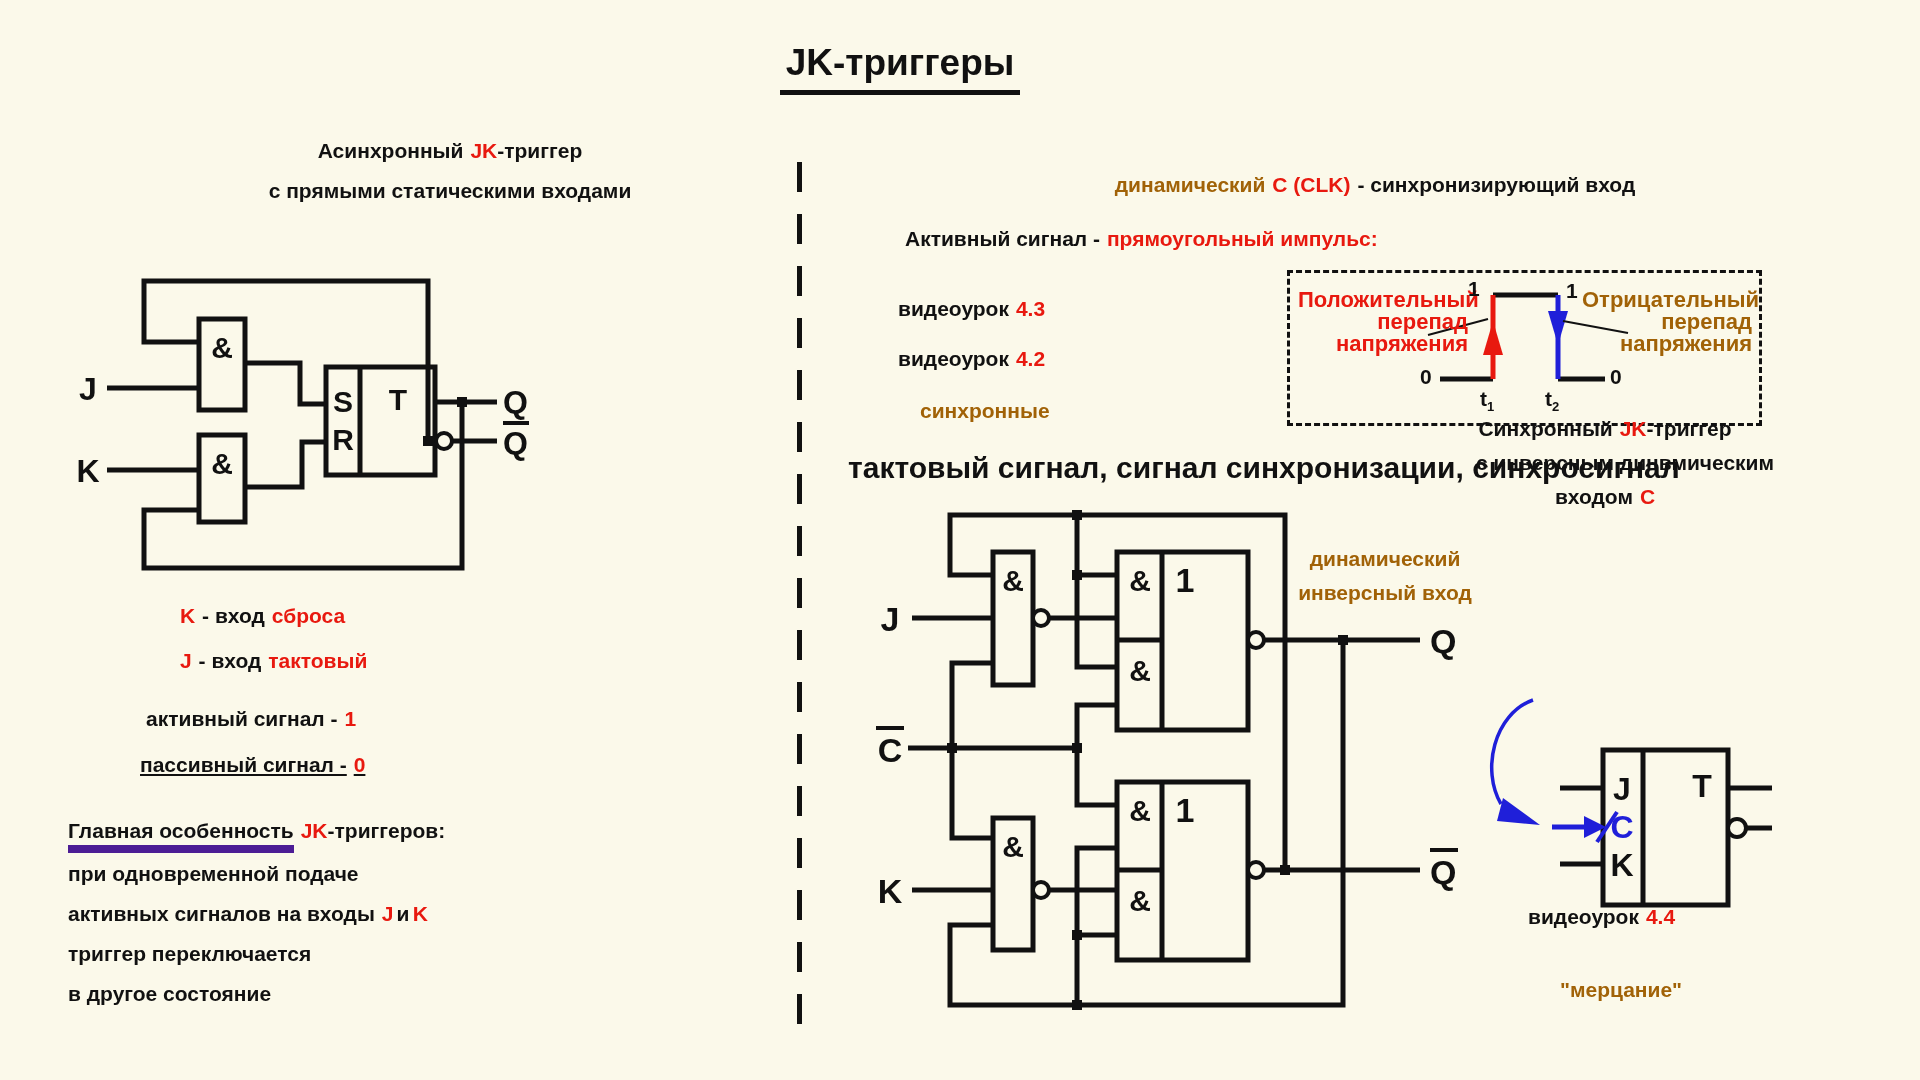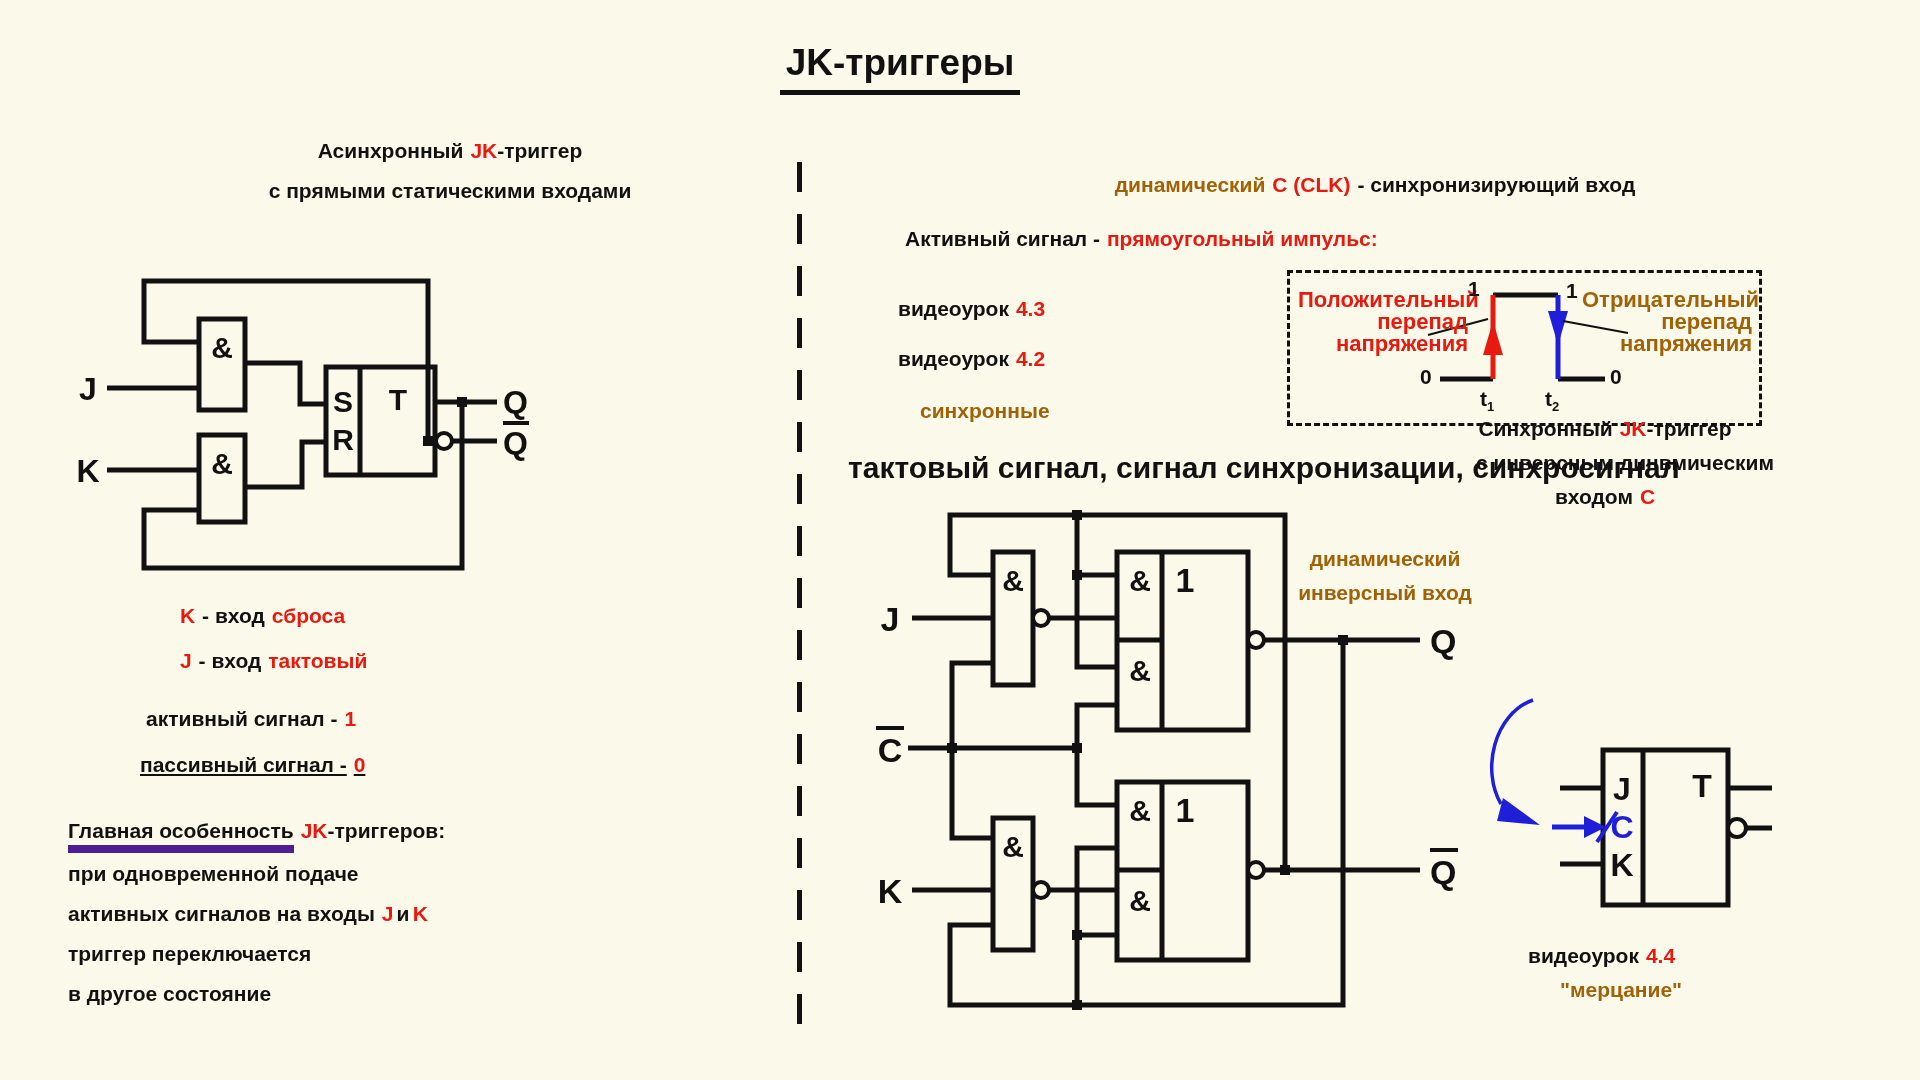--- a/index.html
+++ b/index.html
@@ -224,16 +224,16 @@
   <polygon points="1606,827 1584,816 1584,838" fill="#1f1fd9"></polygon>
   <line x1="1597" y1="842" x2="1617" y2="812" stroke="#1f1fd9" stroke-width="4"></line>
   <path d="M 1533 700 C 1494 714 1481 770 1501 804" fill="none" stroke="#1f1fd9" stroke-width="3.5"></path>
   <polygon points="1540,825 1503,798 1497,821" fill="#1f1fd9"></polygon>
   <text x="1622" y="789" font-size="32" text-anchor="middle" dominant-baseline="central">J</text>
   <text x="1622" y="827" font-size="32" text-anchor="middle" dominant-baseline="central" fill="#1f1fd9" style="fill:#1f1fd9">C</text>
   <text x="1622" y="865" font-size="32" text-anchor="middle" dominant-baseline="central">K</text>
   <text x="1702" y="786" font-size="32" text-anchor="middle" dominant-baseline="central">T</text>
 </svg>
 
-<div class="abs fs31" style="left:1528px;top:943px;">
+<div class="abs fs31" style="left:1528px;top:904px;">
   <span>видеоурок</span><span class="red ml">4.4</span>
 </div>
 <div class="abs fs31 blue" style="left:1560px;top:977px;">"мерцание"</div>
 
 </body></html>

